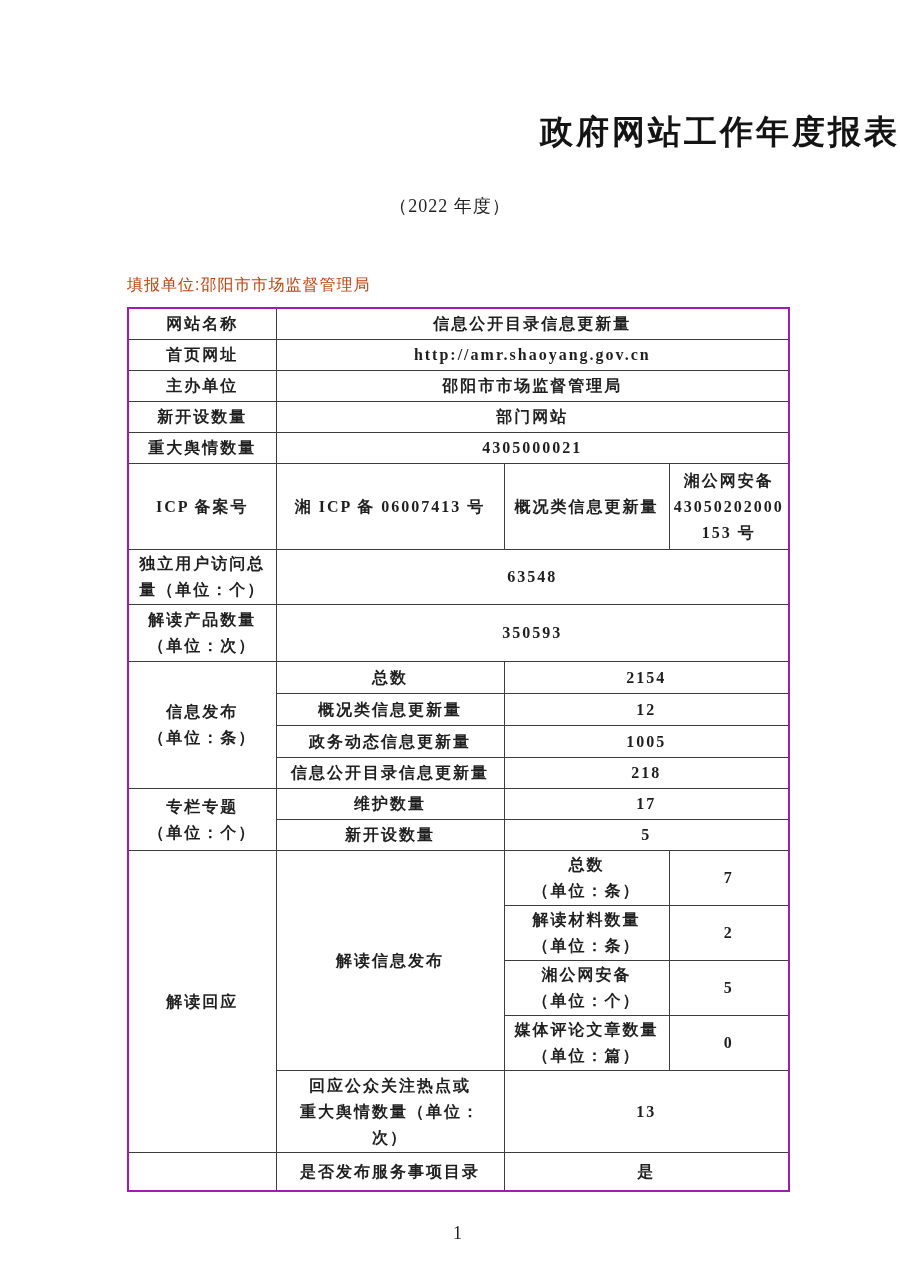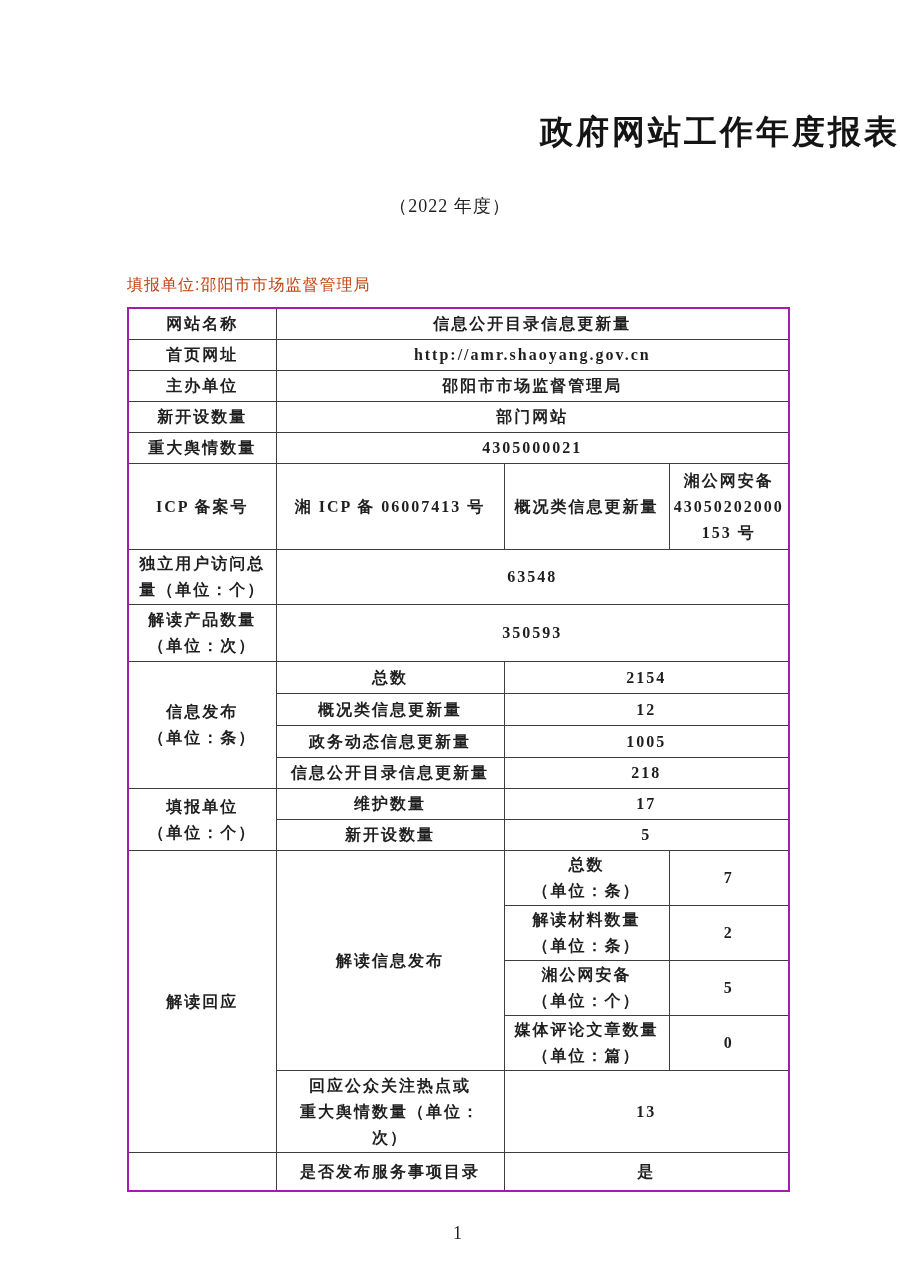--- a/index.html
+++ b/index.html
@@ -149,21 +149,21 @@
       </tr>
       <tr class="r31">
         <td>政务动态信息更新量</td>
         <td colspan="2">1005</td>
       </tr>
       <tr class="r30">
         <td>信息公开目录信息更新量</td>
         <td colspan="2">218</td>
       </tr>
       <tr class="r30">
-        <td rowspan="2">填报单位
+        <td rowspan="2">专栏专题
 （单位：个）</td>
         <td>维护数量</td>
         <td colspan="2">17</td>
       </tr>
       <tr class="r30">
         <td>新开设数量</td>
         <td colspan="2">5</td>
       </tr>
       <tr class="r52">
         <td rowspan="5">解读回应</td>

